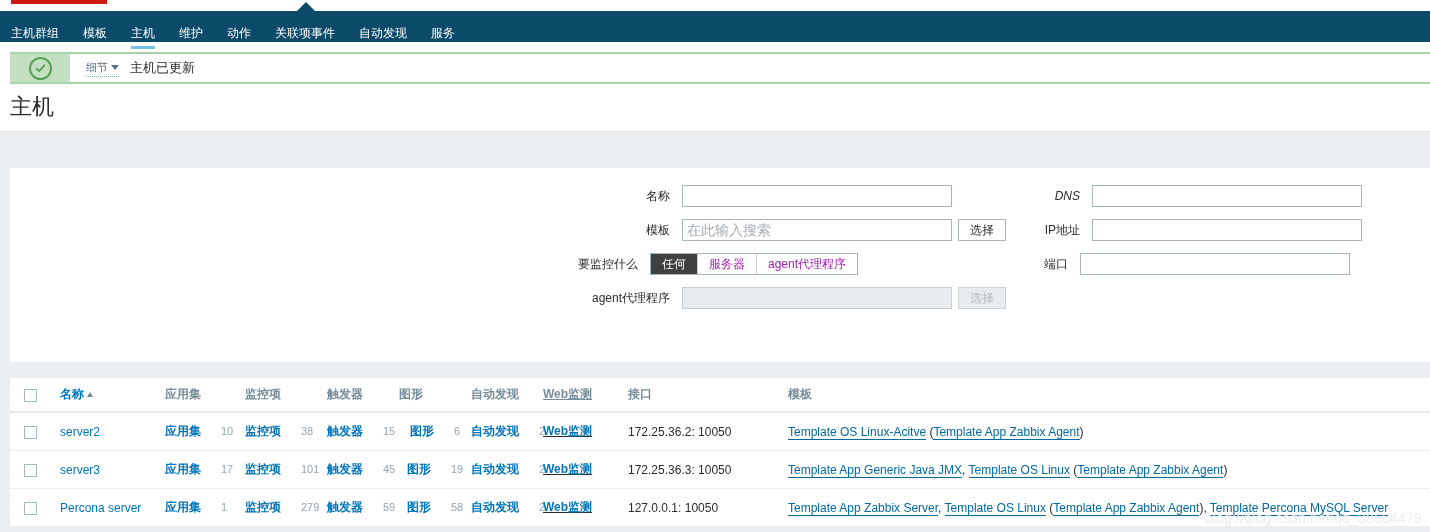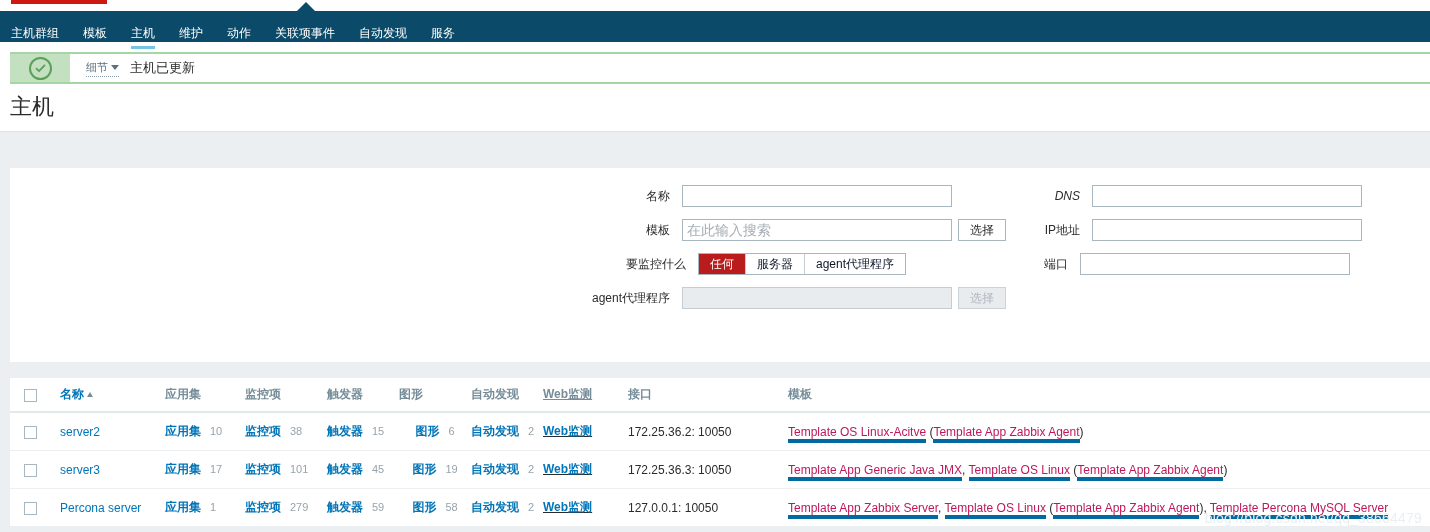--- a/index.html
+++ b/index.html
@@ -227,28 +227,28 @@
     box-sizing: border-box;
     background: #ffffff;
     width: fit-content;
   }
   .seg-item {
     display: flex;
     align-items: center;
     justify-content: center;
     padding: 0 11px;
     font-size: 12px;
-    color: #0f172a;
+    color: #a21caf;
     border-right: 1px solid #c6ced4;
     cursor: pointer;
     white-space: nowrap;
   }
   .seg-item:last-child { border-right: none; }
   .seg-item.selected {
-    background: #b91c1c;
+    background: #404040;
     color: #ffffff;
   }
 
   
   .filter-divider {
     position: absolute;
     left: 590px; top: 320px;
     width: 770px; height: 1px;
     background: #dfe3e6;
   }
@@ -334,35 +334,35 @@
 
   .lnk {
     color: #0275b8;
     text-decoration: none;
     cursor: pointer;
   }
   .lnk-bold { font-weight: bold; }
   .cnt {
     color: #97a3ab;
     font-size: 11px;
-    margin-left: 9px;
+    margin-left: 20px;
   }
   .sort-arrow {
     display: inline-block;
     margin-left: 3px;
     width: 0; height: 0;
     border-left: 3.5px solid transparent;
     border-right: 3.5px solid transparent;
     border-bottom: 5px solid #768d99;
     vertical-align: middle;
   }
   .tpl-lnk {
-    color: #be185d;
+    color: #0369a1;
     text-decoration: none;
-    border-bottom: 4px solid #0369a1;
+    border-bottom: 1px solid #0369a1;
     cursor: pointer;
   }
   .tpl-plain { color: #2b2b2b; }
 
   
   .watermark {
     position: absolute;
     right: 8px; bottom: 6px;
     font-size: 14px;
     color: #eceef0;
@@ -433,21 +433,21 @@
       <div class="flabel" style="width:100px;">名称</div>
       <input class="finput" style="width: 270px;" type="text" value="">
     </div>
 
     <div class="frow" style="left:560px; top:51px;">
       <div class="flabel" style="width:100px;">模板</div>
       <input class="finput" style="width: 270px;" type="text" placeholder="在此输入搜索">
       <button class="fbtn">选择</button>
     </div>
 
-    <div class="frow" style="left:576px; top:85px;">
+    <div class="frow" style="left:528px; top:85px;">
       <div class="flabel" style="width:100px;">要监控什么</div>
       <div class="seg" id="monitored-seg">
           <div class="seg-item selected">任何</div>
           <div class="seg-item">服务器</div>
           <div class="seg-item">agent代理程序</div>
         </div>
     </div>
 
     <div class="frow" style="left:560px; top:119px;">
       <div class="flabel" style="width:100px;">agent代理程序</div>

